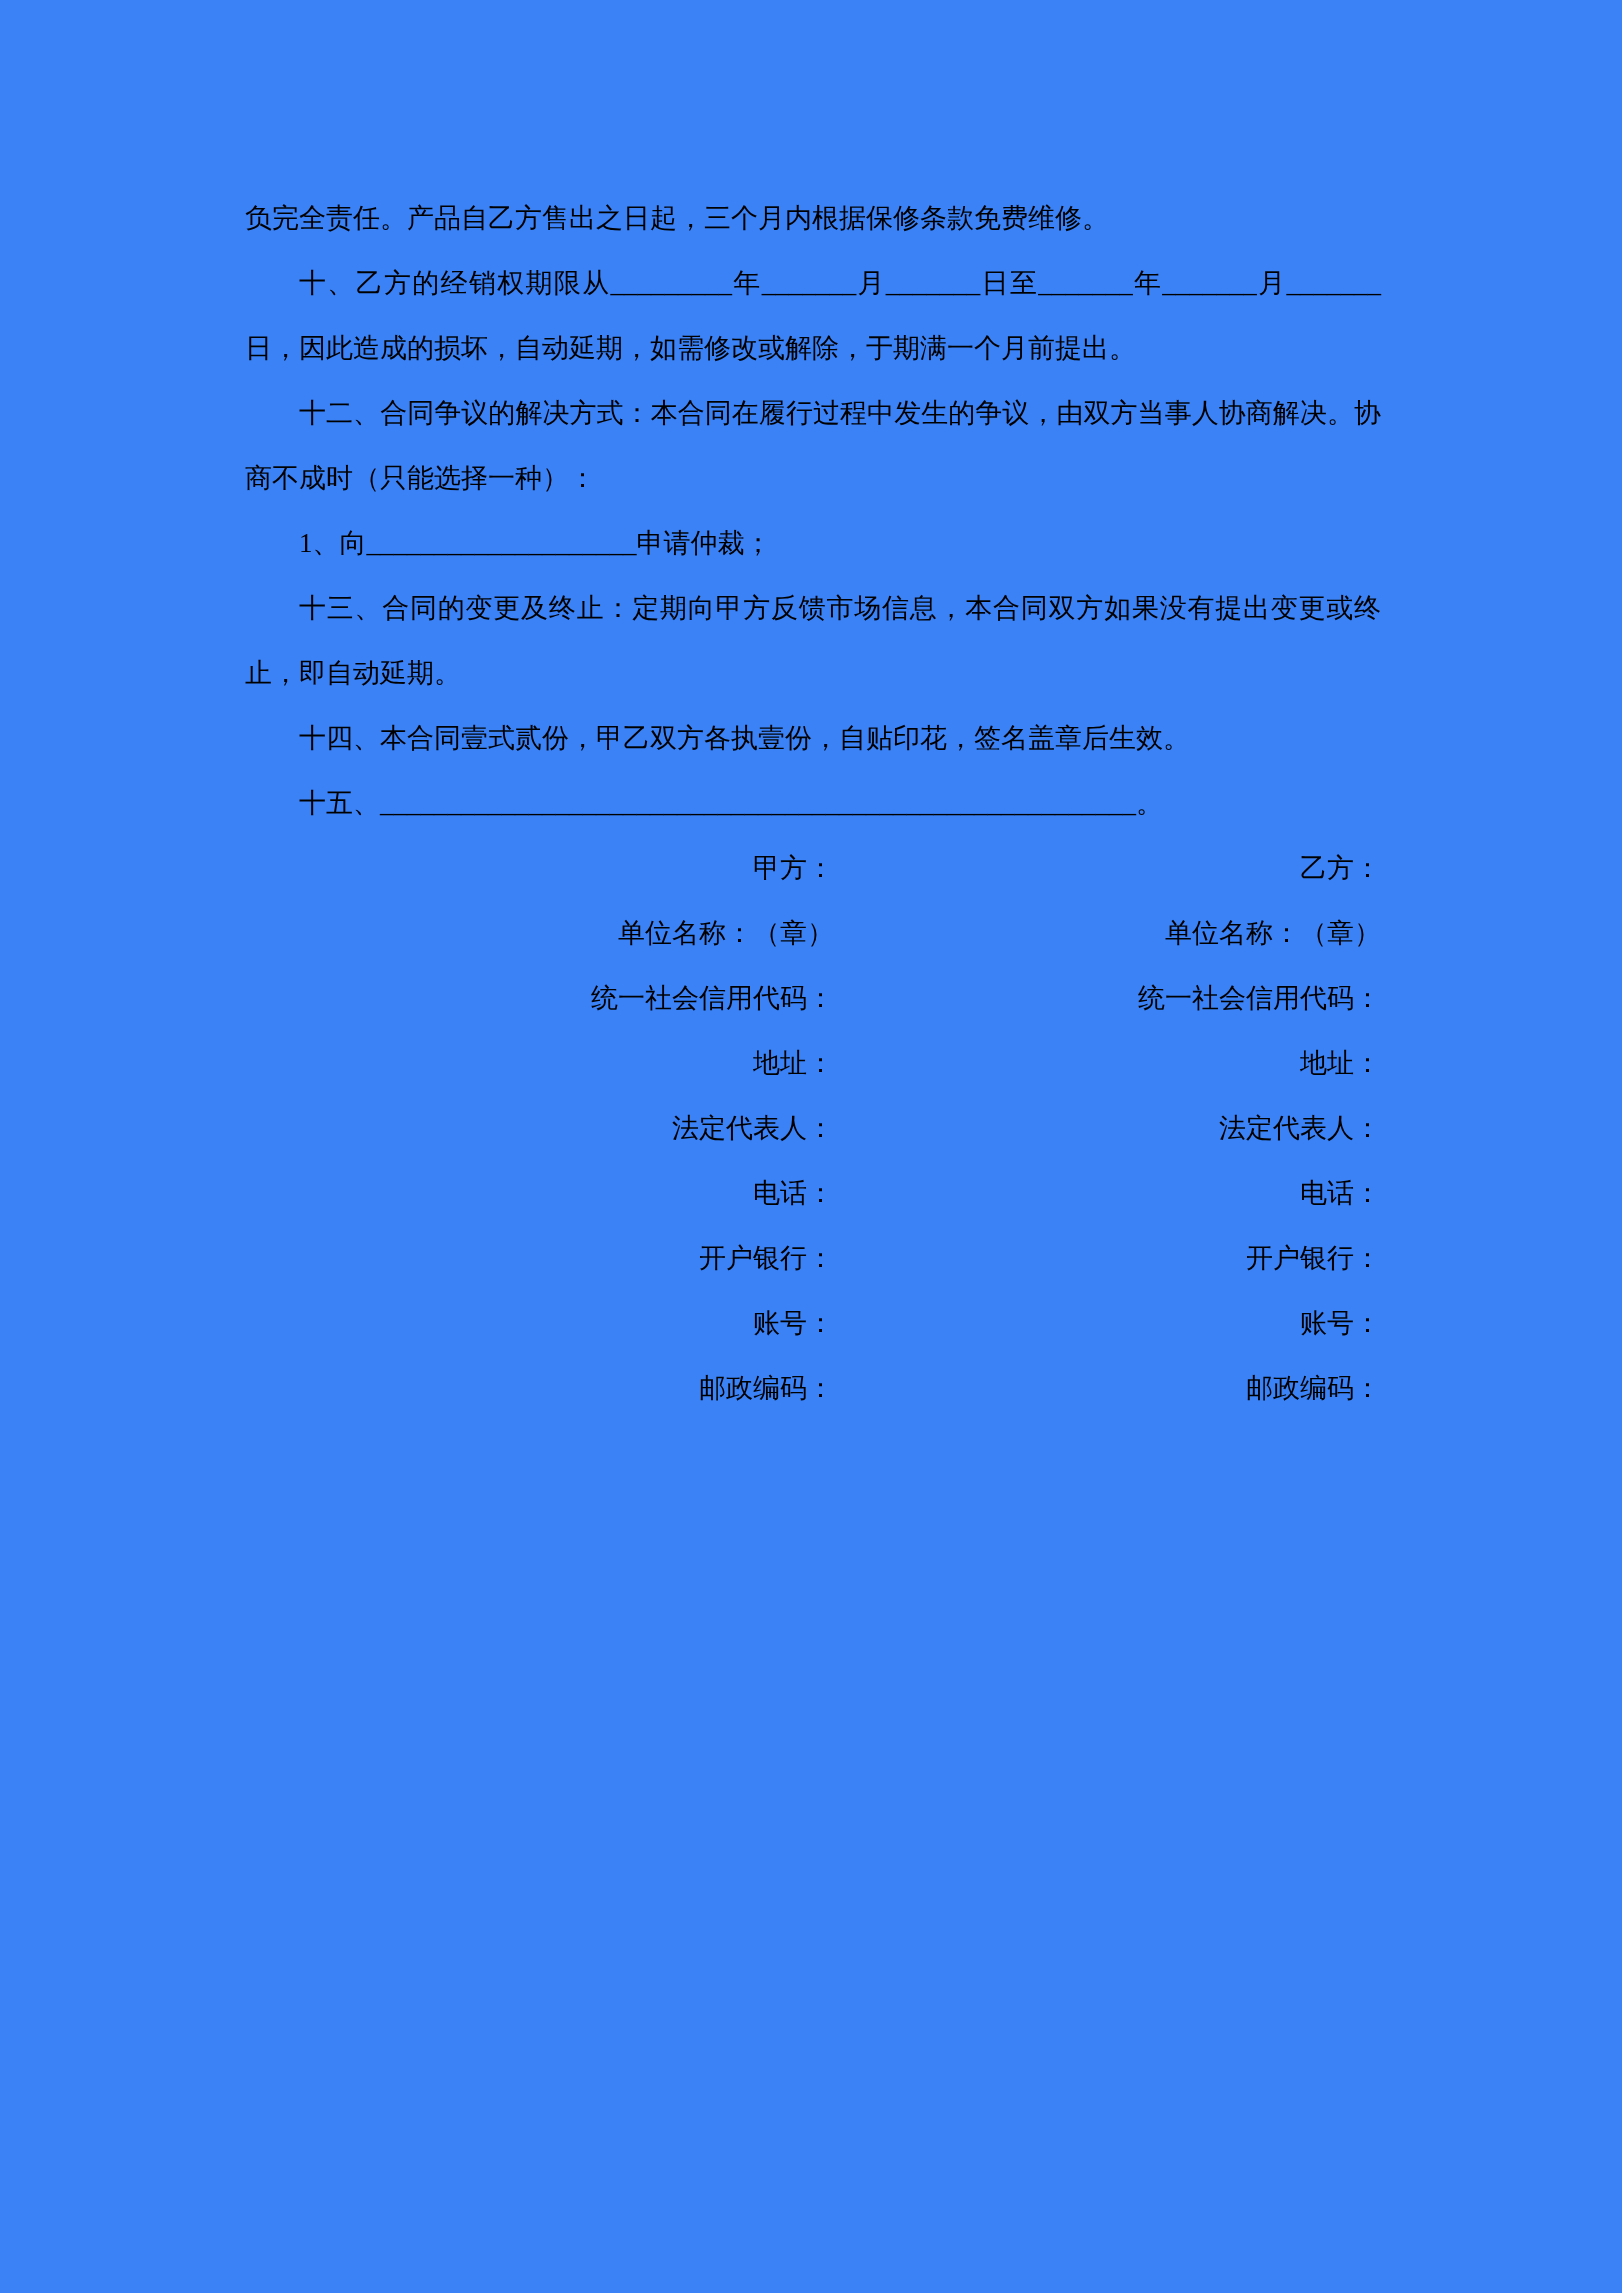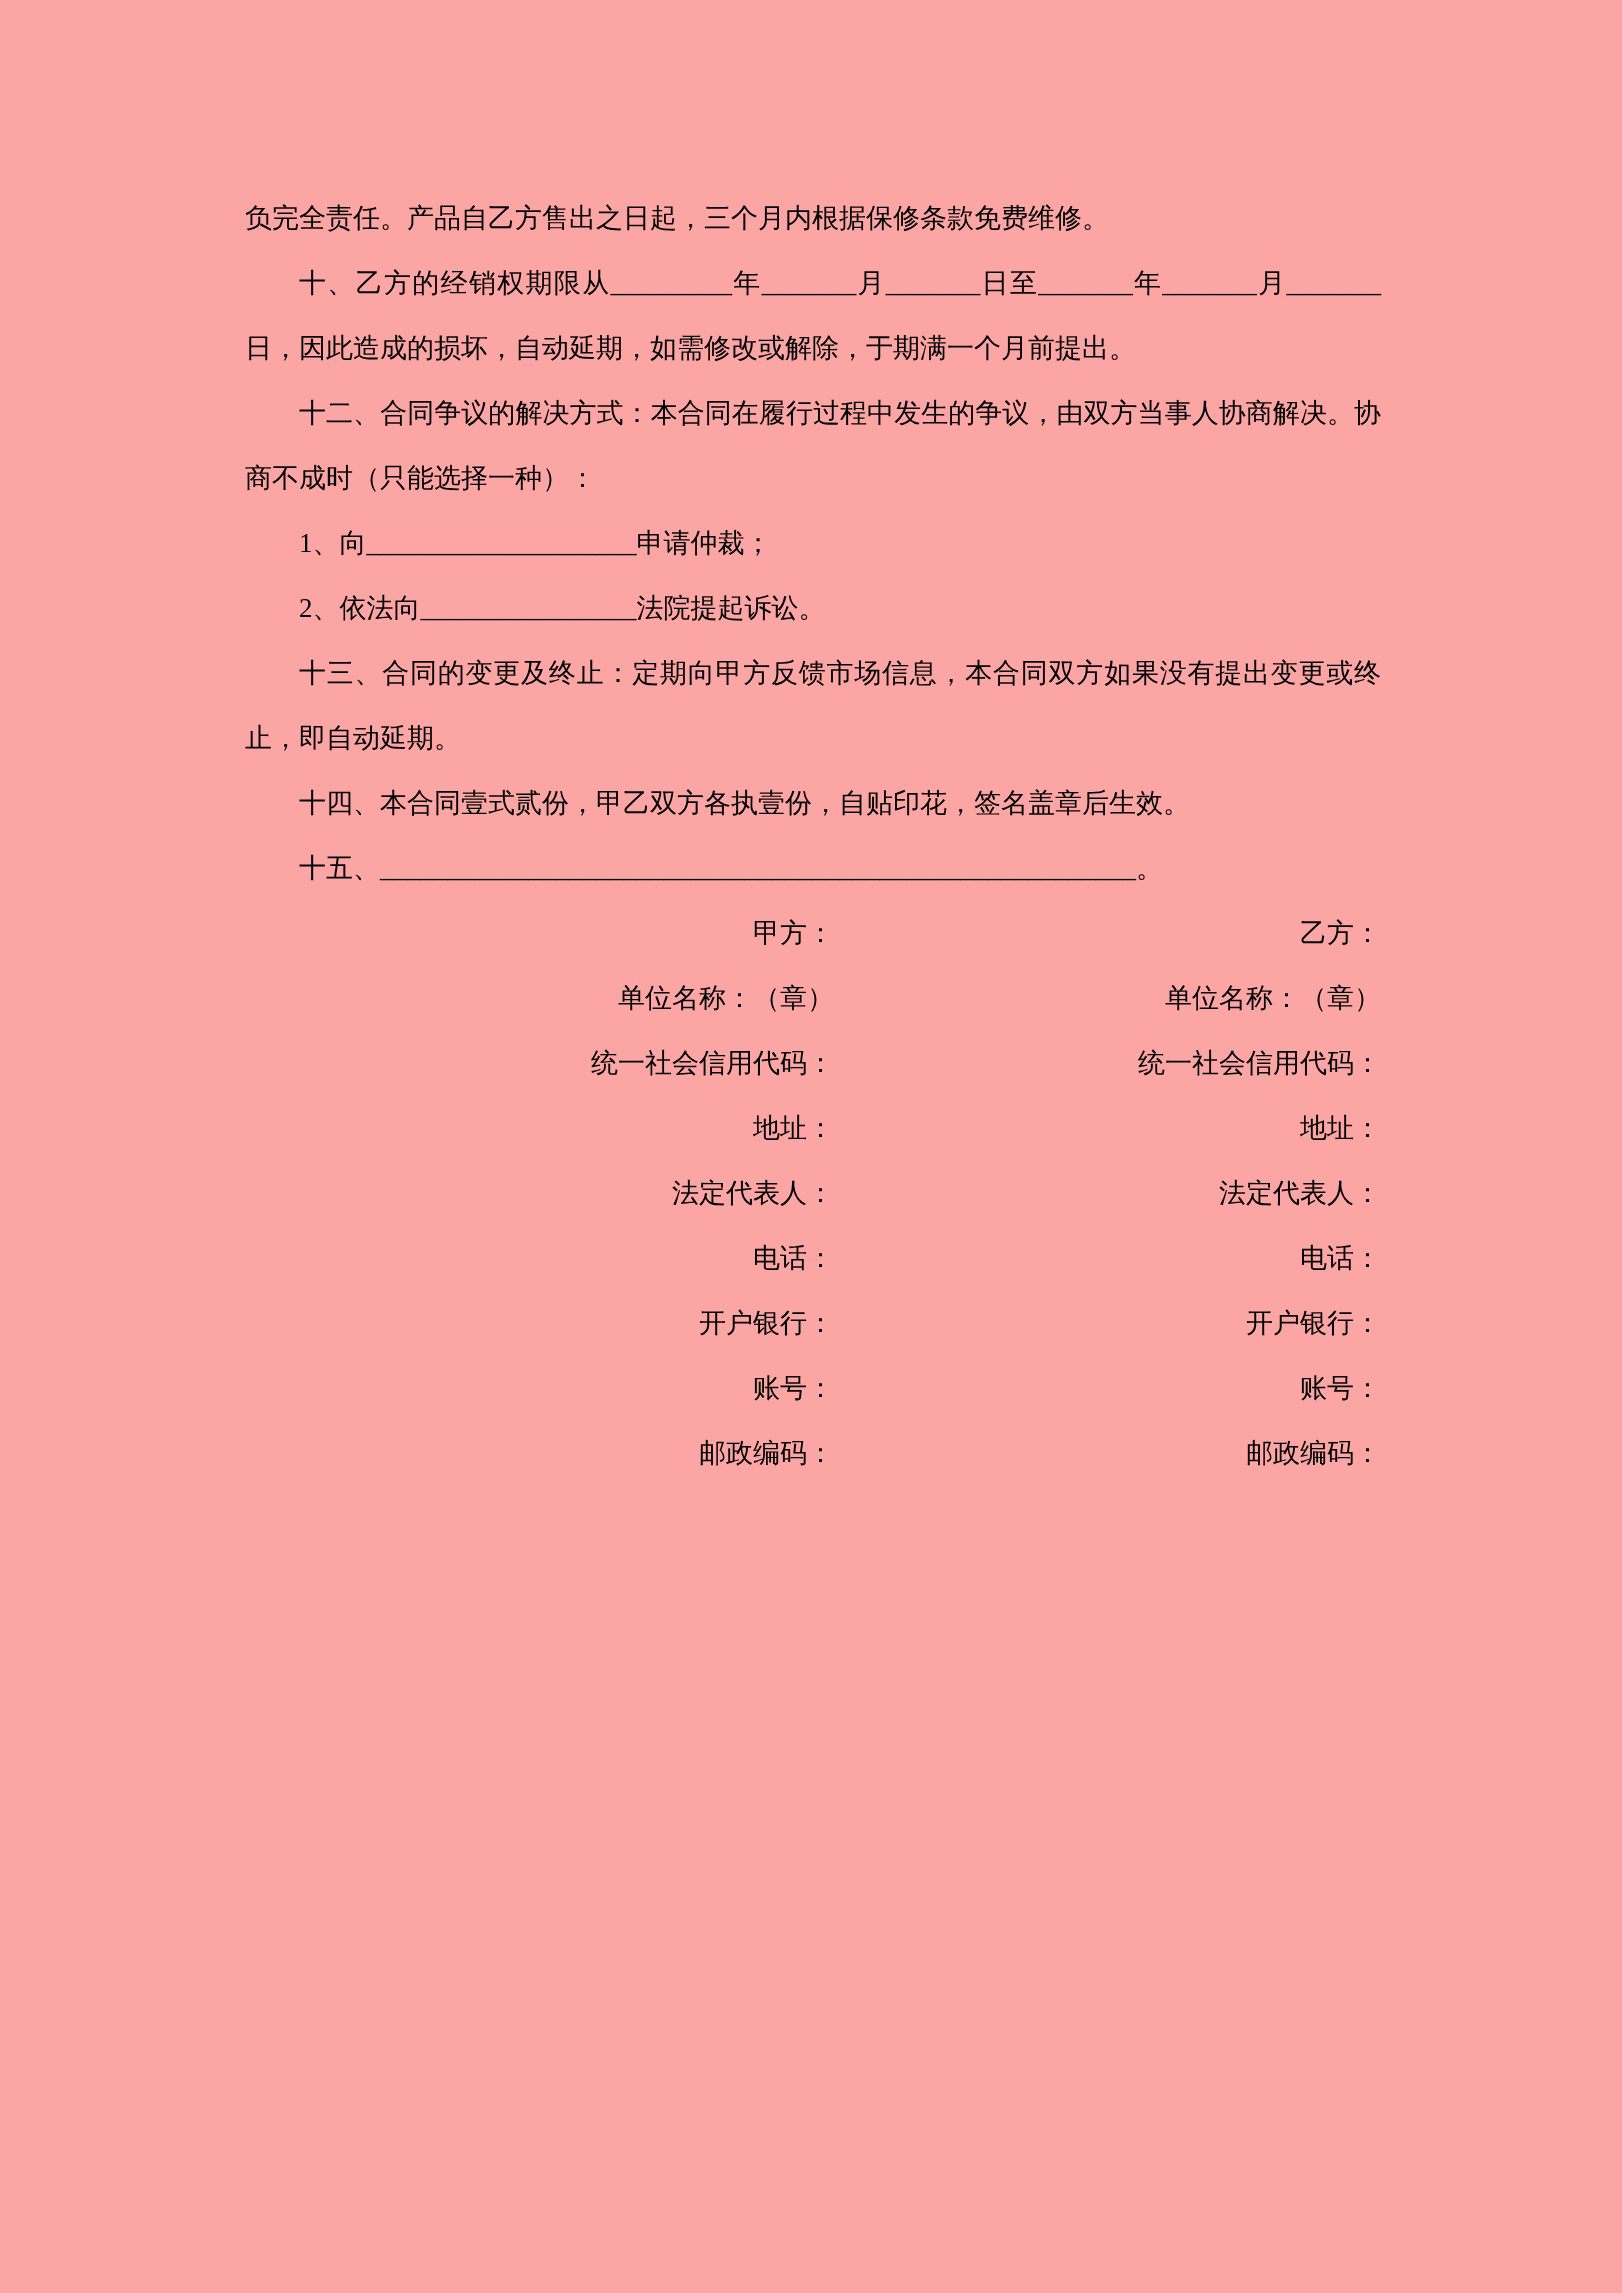--- a/index.html
+++ b/index.html
@@ -5,21 +5,21 @@
   * { box-sizing: border-box; }
   html, body {
     margin: 0;
     padding: 0;
     background: #ffffff;
   }
   .page {
     position: relative;
     width: 1623px;
     height: 2294px;
-    background: #fca5a5;
+    background: #3b82f6;
     color: #000000;
     font-family: "Liberation Serif", "DejaVu Serif", serif;
     overflow: hidden;
   }
   .content {
     position: absolute;
     left: 245px;
     top: 186px;
     width: 1136px;
     font-size: 27px;
@@ -60,21 +60,20 @@
 </head>
 <body>
 
 <div class="page">
   <div class="content">
 
     <p class="noindent">负完全责任。产品自乙方售出之日起，三个月内根据保修条款免费维修。</p>
     <p class="indent">十、乙方的经销权期限从_________年_______月_______日至_______年_______月_______日，因此造成的损坏，自动延期，如需修改或解除，于期满一个月前提出。</p>
     <p class="indent">十二、合同争议的解决方式：本合同在履行过程中发生的争议，由双方当事人协商解决。协商不成时（只能选择一种）：</p>
     <p class="indent">1、向____________________申请仲裁；</p>
-    <p class="indent">2、依法向________________法院提起诉讼。</p>
     <p class="indent">十三、合同的变更及终止：定期向甲方反馈市场信息，本合同双方如果没有提出变更或终止，即自动延期。</p>
     <p class="indent">十四、本合同壹式贰份，甲乙双方各执壹份，自贴印花，签名盖章后生效。</p>
     <p class="indent">十五、________________________________________________________。</p>
 
     <div class="signature">
       <div class="sig-col-a">
         <p>甲方：</p>
         <p>单位名称：（章）</p>
         <p>统一社会信用代码：</p>
         <p>地址：</p>

